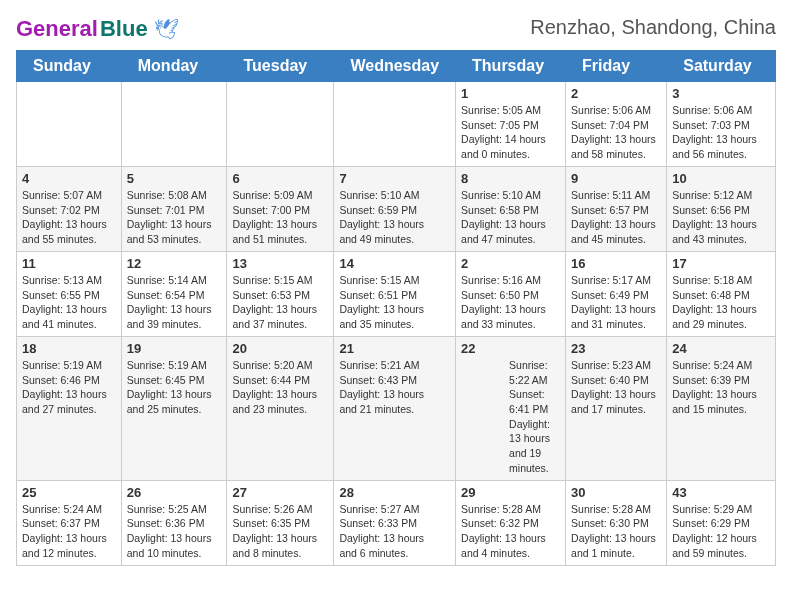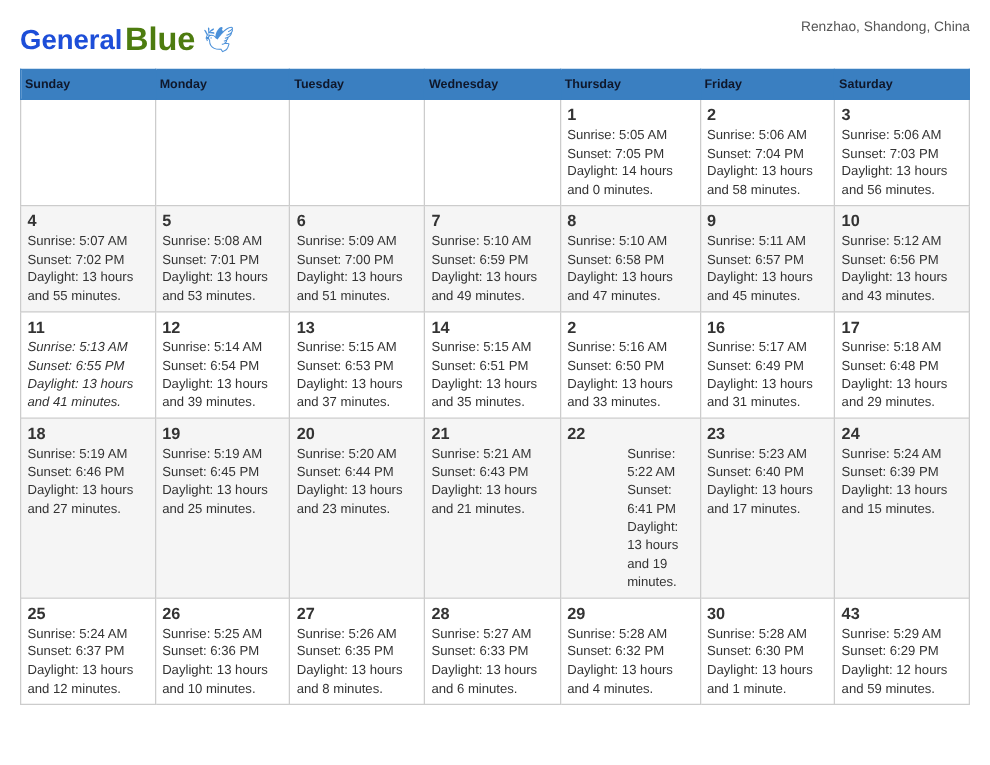--- a/index.html
+++ b/index.html
@@ -23,33 +23,33 @@
     }
     .title-area {
       text-align: right;
     }
     .month-title {
       font-size: 36px;
       font-weight: normal;
       color: #333;
     }
     .location {
-      font-size: 11px;
+      font-size: 20px;
       color: #555;
     }
     table {
       width: 100%;
       border-collapse: collapse;
     }
     thead th {
       background-color: #3a7fc1;
-      color: #0f172a;
-      font-size: 10px;
+      color: #ffffff;
+      font-size: 16px;
       font-weight: bold;
-      padding: 6px 3px;
+      padding: 6px 16px;
       text-align: left;
       border: 1px solid #3a7fc1;
     }
     td {
       border: 1px solid #ccc;
       vertical-align: top;
       padding: 4px 5px;
       font-size: 11px;
       color: #333;
       width: 113px;
@@ -77,22 +77,22 @@
       background-color: #ffffff;
     }
     thead th:first-child { border-radius: 0; }
   </style>
 </head>
 <body>
 
 <div class="header-area">
   <div class="logo">
     <div style="display:flex;align-items:center;gap:2px;">
-      <span style="font-size:22px;font-weight:bold;color:#1d4ed8;">General</span>
-      <span style="font-size:26px;font-weight:bold;color:#4d7c0f;">Blue</span>
+      <span style="font-size:22px;font-weight:bold;color:#a21caf;">General</span>
+      <span style="font-size:22px;font-weight:bold;color:#0f766e;">Blue</span>
       <span style="color:#4a90d9;font-size:20px;margin-left:4px;">🕊</span>
     </div>
   </div>
   <div class="title-area">
     <div class="location">Renzhao, Shandong, China</div>
   </div>
 </div>
 
 <table>
   <thead>
@@ -181,21 +181,21 @@
           <span class="day-num">10</span>
           <div class="day-info" style="white-space: pre-line;">Sunrise: 5:12 AM
 Sunset: 6:56 PM
 Daylight: 13 hours
 and 43 minutes.</div>
         </td>
       </tr>
       <tr>
         <td>
           <span class="day-num">11</span>
-          <div class="day-info" style="white-space: pre-line; font-style: italic;">Sunrise: 5:13 AM
+          <div class="day-info" style="white-space: pre-line;">Sunrise: 5:13 AM
 Sunset: 6:55 PM
 Daylight: 13 hours
 and 41 minutes.</div>
         </td>
         <td>
           <span class="day-num">12</span>
           <div class="day-info" style="white-space: pre-line;">Sunrise: 5:14 AM
 Sunset: 6:54 PM
 Daylight: 13 hours
 and 39 minutes.</div>

